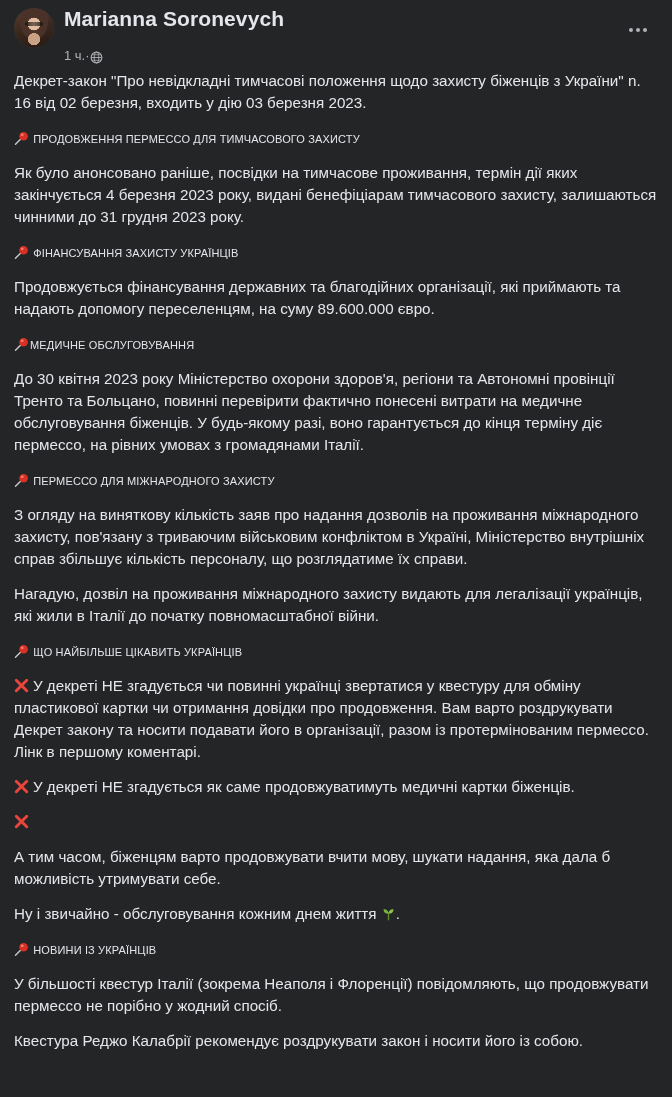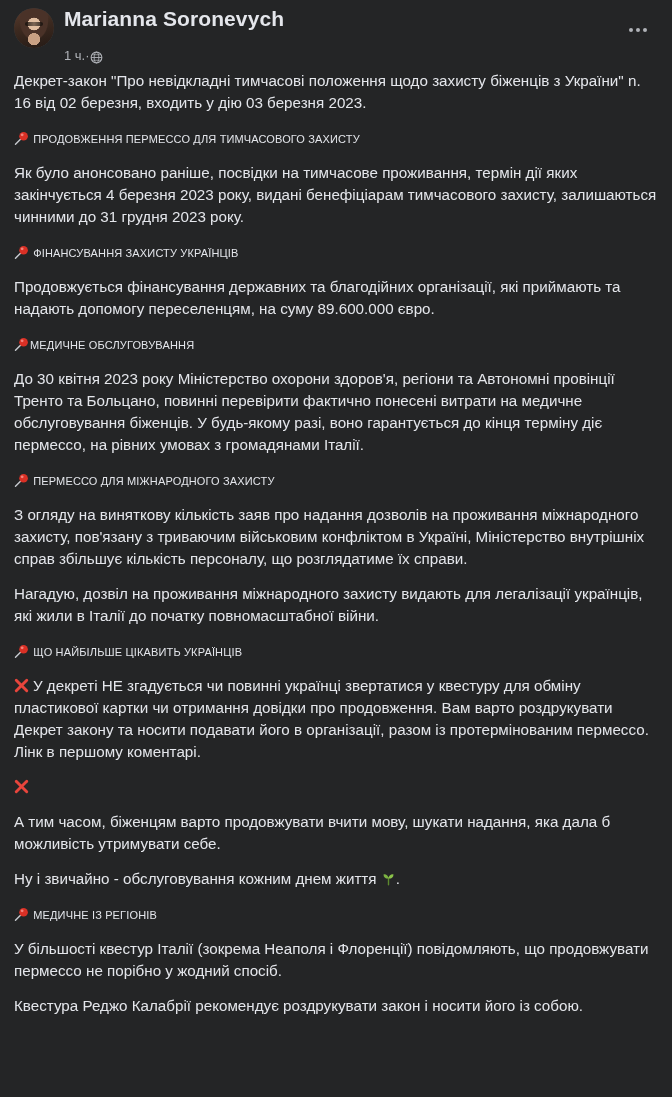--- a/index.html
+++ b/index.html
@@ -229,29 +229,33 @@
             <circle cx="10.2" cy="6.1" r="4.6" fill="#d93025"></circle>
             <circle cx="8.7" cy="4.6" r="1.5" fill="#f2837c"></circle>
           </svg></span><span> ЩО НАЙБІЛЬШЕ ЦІКАВИТЬ УКРАЇНЦІВ</span></div>
       <div class="para hang"><span class="x-icon"><svg viewBox="0 0 16 16" width="15" height="15">
             <line x1="2.4" y1="2.4" x2="13.6" y2="13.6" stroke="#e8453c" stroke-width="3.1" stroke-linecap="round"></line>
             <line x1="13.6" y1="2.4" x2="2.4" y2="13.6" stroke="#e8453c" stroke-width="3.1" stroke-linecap="round"></line>
           </svg></span><span>У декреті НЕ згадується чи повинні українці звертатися у квестуру для обміну пластикової картки чи отримання довідки про продовження. Вам варто роздрукувати Декрет закону та носити подавати його в організації, разом із протермінованим пермессо. Лінк в першому коментарі.</span></div>
       <div class="para hang"><span class="x-icon"><svg viewBox="0 0 16 16" width="15" height="15">
             <line x1="2.4" y1="2.4" x2="13.6" y2="13.6" stroke="#e8453c" stroke-width="3.1" stroke-linecap="round"></line>
             <line x1="13.6" y1="2.4" x2="2.4" y2="13.6" stroke="#e8453c" stroke-width="3.1" stroke-linecap="round"></line>
+          </svg></span><span>У декреті НЕ згадується як саме продовжуватимуть медичні картки біженців.</span></div>
+      <div class="para hang"><span class="x-icon"><svg viewBox="0 0 16 16" width="15" height="15">
+            <line x1="2.4" y1="2.4" x2="13.6" y2="13.6" stroke="#e8453c" stroke-width="3.1" stroke-linecap="round"></line>
+            <line x1="13.6" y1="2.4" x2="2.4" y2="13.6" stroke="#e8453c" stroke-width="3.1" stroke-linecap="round"></line>
           </svg></span></div>
       <div class="para">А тим часом, біженцям варто продовжувати вчити мову, шукати надання, яка дала б можливість утримувати себе.</div>
       <div class="para"><span>Ну і звичайно - обслуговування кожним днем життя </span><span class="seedling-icon"><svg viewBox="0 0 16 16" width="15" height="15">
             <path d="M8 14.6 V7.2" stroke="#5d8a2e" stroke-width="1.5" stroke-linecap="round"></path>
             <path d="M8 8.1 C4.6 8.3 2.6 6.3 2.7 3.6 C5.8 3.3 7.9 5.2 8 8.1 Z" fill="#7cb342"></path>
             <path d="M8 8.1 C11.4 8.3 13.4 6.3 13.3 3.6 C10.2 3.3 8.1 5.2 8 8.1 Z" fill="#8bc34a"></path>
           </svg></span><span>.</span></div>
       <div class="heading"><span class="pin-icon"><svg viewBox="0 0 16 16" width="15" height="16">
             <line x1="1.6" y1="14.6" x2="7.2" y2="9" stroke="#c9ccd1" stroke-width="1.5" stroke-linecap="round"></line>
             <circle cx="10.2" cy="6.1" r="4.6" fill="#d93025"></circle>
             <circle cx="8.7" cy="4.6" r="1.5" fill="#f2837c"></circle>
-          </svg></span><span> МЕДИЧНЕ ІЗ РЕГІОНІВ</span></div>
+          </svg></span><span> НОВИНИ ІЗ УКРАЇНЦІВ</span></div>
       <div class="para">У більшості квестур Італії (зокрема Неаполя і Флоренції) повідомляють, що продовжувати пермессо не порібно у жодний спосіб.</div>
       <div class="para">Квестура Реджо Калабрії рекомендує роздрукувати закон і носити його із собою.</div>
     </div>
 
 </div>
 
 </body></html>

